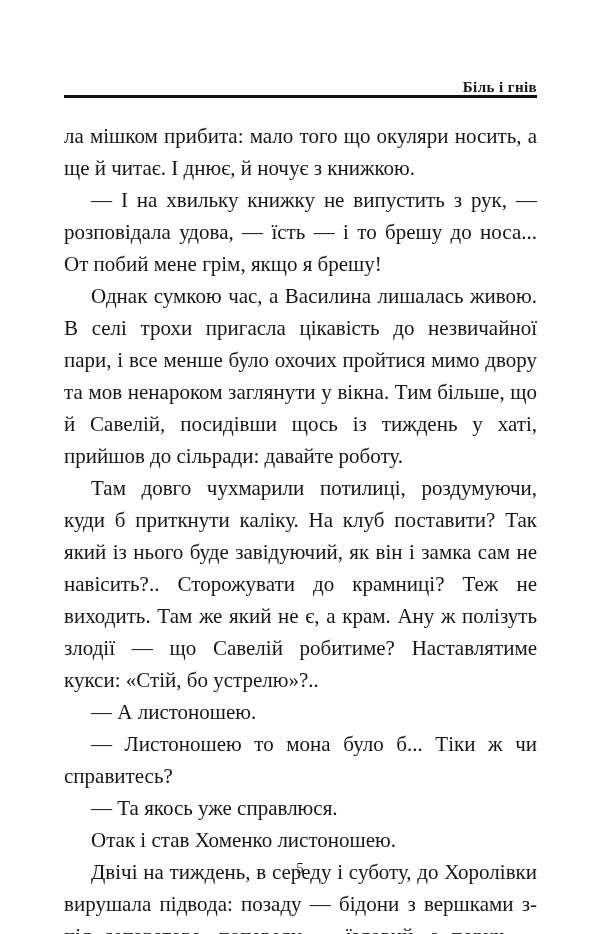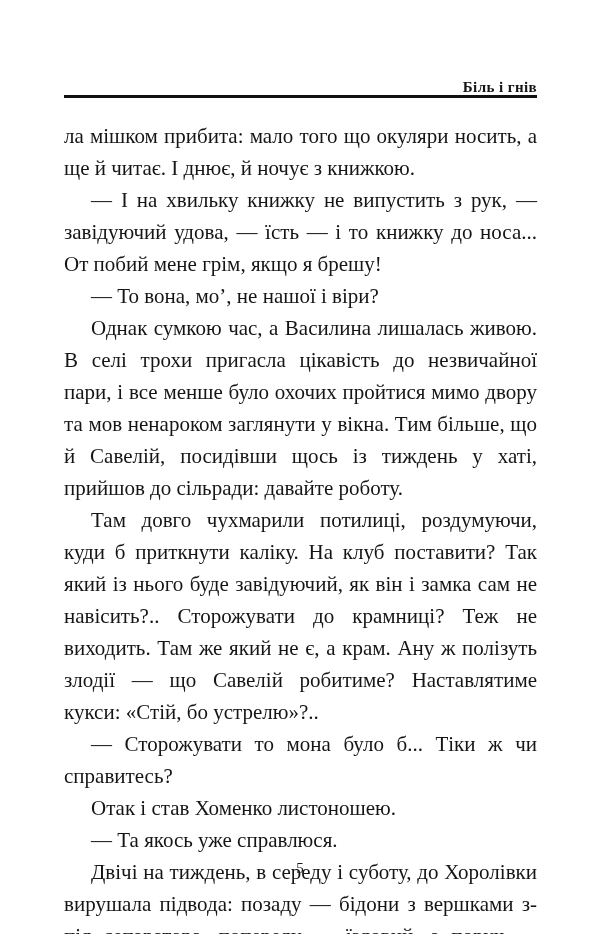--- a/index.html
+++ b/index.html
@@ -44,23 +44,23 @@
   }
 </style>
 </head>
 <body>
 
 <div class="page">
   <div class="running-head">Біль і гнів</div>
   <div class="head-rule"></div>
   <div class="body-text" id="body-text">
       <p class="para">ла мішком прибита: мало того що окуляри носить, а ще й читає. І днює, й ночує з книжкою.</p>
-      <p class="para indent">— І на хвильку книжку не випустить з рук, — завідуючий удова, — їсть — і то книжку до носа... От побий мене грім, якщо я брешу!</p>
-      <p class="para indent">— То вона, мо’, не нашої і віри?</p>
+      <p class="para indent">— І на хвильку книжку не випустить з рук, — розповідала удова, — їсть — і то брешу до носа... От побий мене грім, якщо я брешу!</p>
       <p class="para indent">Однак сумкою час, а Василина лишалась живою. В селі трохи пригасла цікавість до незвичайної пари, і все менше було охочих пройтися мимо двору та мов ненароком заглянути у вікна. Тим більше, що й Савелій, посидівши щось із тиждень у хаті, прийшов до сільради: давайте роботу.</p>
       <p class="para indent">Там довго чухмарили потилиці, роздумуючи, куди б приткнути каліку. На клуб поставити? Так який із нього буде завідуючий, як він і замка сам не навісить?.. Сторожувати до крамниці? Теж не виходить. Там же який не є, а крам. Ану ж полізуть злодії — що Савелій робитиме? Наставлятиме кукси: «Стій, бо устрелю»?..</p>
-      <p class="para indent">— Сторожувати то мона було б... Тіки ж чи справитесь?</p>
+      <p class="para indent">— А листоношею.</p>
+      <p class="para indent">— Листоношею то мона було б... Тіки ж чи справитесь?</p>
+      <p class="para indent">— Та якось уже справлюся.</p>
       <p class="para indent">Отак і став Хоменко листоношею.</p>
-      <p class="para indent">— Та якось уже справлюся.</p>
       <p class="para indent">Двічі на тиждень, в середу і суботу, до Хоролівки вирушала підвода: позаду — бідони з вершками з-під сепаратора, попереду — їздовий, а поруч — Савелій із чорною порожньою сумкою через плече. Здадуть вершки, заїдуть на пошту, і вертається Савелій уже з набитою сумкою: і газети, й листи, а то, гляди, й посилка під боком.</p>
     </div>
   <div class="page-number">5</div>
 </div>
 
 </body></html>

